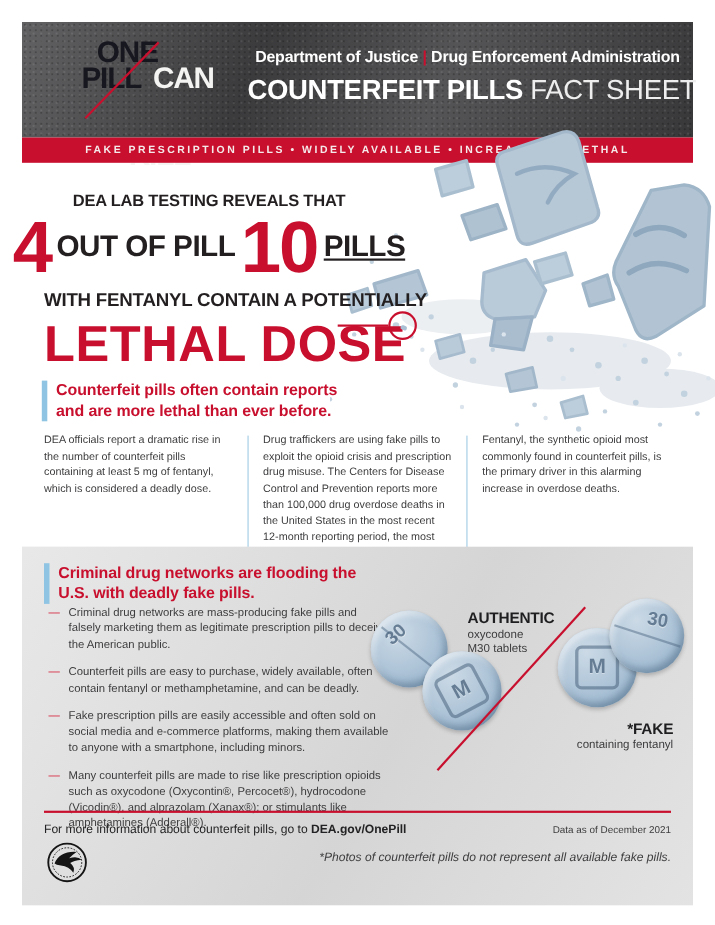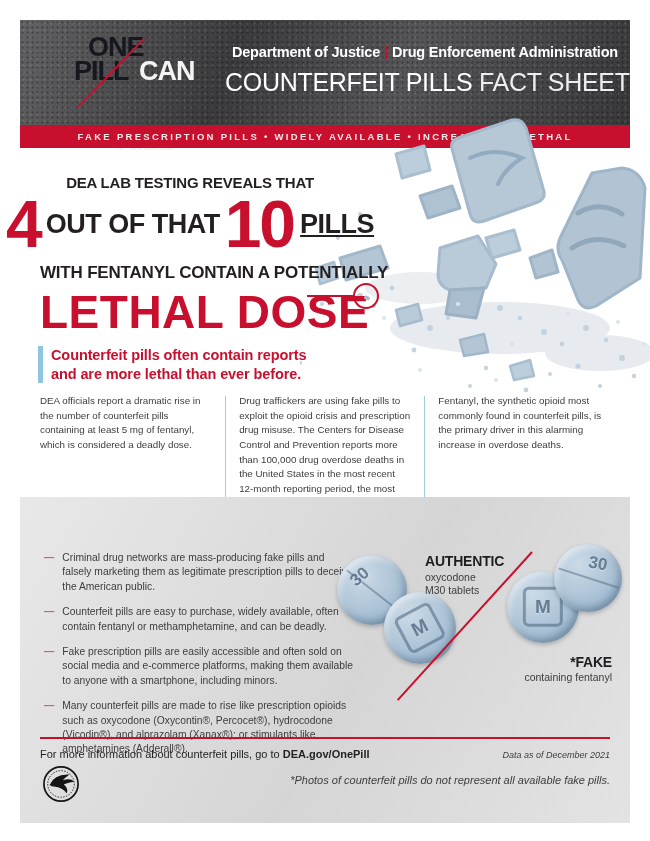--- a/index.html
+++ b/index.html
@@ -21,21 +21,21 @@
   .opck-one  { position:absolute; left:38px; top:2px;  font-size:27px; color:#17171f; }
   .opck-pill { position:absolute; left:24px; top:26px; font-size:27px; color:#17171f; }
   .opck-can  { position:absolute; left:89px; top:26px; font-size:27px; color:#f4f4f2; }
   .opck-kill { position:absolute; left:67px; top:52px; font-size:27px; color:#f4f4f2;margin-top:44px; }
   .opck-slash { position:absolute; left:13px; top:40px; width:96px; height:2.4px;
     background:#c8102e; transform:rotate(-46deg); }
   .hdr-right { position:absolute; left:205px; top:24px; width:400px; text-align:center; color:#fff; }
   .agency-line { font-size:14.5px; font-weight:700; letter-spacing:-0.2px; white-space:nowrap; }
   .agency-sep { color:#c8102e; font-weight:700; padding:0 4px; }
   .hdr-title { margin-top:8px; font-size:25px; letter-spacing:-0.3px; white-space:nowrap; }
-  .hdr-title .t-bold { font-weight:400; }
+  .hdr-title .t-bold { font-weight:700; }
   .hdr-title .t-light { font-weight:400; color:#eeeeee; }
 
   .red-banner { position:absolute; left:20px; top:125px; width:610px; height:23px;
     background:#c8102e; display:flex; align-items:center; justify-content:center; }
   .red-banner span { color:#f6e9ea; font-size:9.5px; font-weight:700; letter-spacing:2.3px; white-space:nowrap; }
 
   
   .crushed-art { position:absolute; left:300px; top:118px; width:350px; height:282px; pointer-events:none; }
 
   
@@ -88,21 +88,21 @@
   .lbl-authentic { position:absolute; left:405px; top:56px; line-height:1.25; }
   .lbl-title { font-size:14px; font-weight:800; color:#1e1e20; letter-spacing:-0.2px; }
   .lbl-sub { font-size:10.5px; color:#3d3d3f; }
   .lbl-fake { position:absolute; left:392px; top:156px; width:200px; text-align:right; line-height:1.3; }
 
   
   .foot-rule { position:absolute; left:20px; top:240px; width:570px; height:1.6px; background:#c8102e; }
   .foot-row { position:absolute; left:20px; top:251px; width:570px; display:flex; justify-content:space-between; align-items:baseline; }
   .foot-info { font-size:11px; color:#232325; }
   .foot-info b { font-weight:700; }
-  .foot-date { font-size:9px; font-style:italic; color:#3d3d3f; }
+  .foot-date { font-size:9px; color:#3d3d3f; }
   .foot-note { position:absolute; right:20px; top:277px; font-size:11px; font-style:italic; color:#3d3d3f; }
   .dea-seal { position:absolute; left:22px; top:268px; width:38px; height:38px; }
 </style>
 </head>
 <body>
 
 <div class="page">
 
   <div class="header-band">
     <div class="opck-logo">
@@ -186,21 +186,21 @@
         <circle cx="196" cy="262" r="2"></circle>
       <circle cx="120" cy="252" r="2"></circle>
         <circle cx="344" cy="226" r="2"></circle>
     </g>
   </svg>
 
   <div class="stat-wrap">
     <div class="stat-intro">DEA LAB TESTING REVEALS THAT</div>
     <div class="stat-bigrow">
       <span class="stat-num">4</span>
-      <span class="stat-mid">OUT OF THAT</span>
+      <span class="stat-mid">OUT OF PILL</span>
       <span class="stat-num">10</span>
       <span class="stat-suf">PILLS</span>
     </div>
     <div class="stat-line2">WITH FENTANYL CONTAIN A POTENTIALLY</div>
     <div class="stat-headline">LETHAL DOSE</div>
   </div>
   <div class="pointer-line"></div>
   <div class="pointer-circle">
     <div class="pointer-speck"></div>
   </div>
@@ -214,20 +214,27 @@
   </div>
   <div class="fent-cols">
     <div class="fent-col">DEA officials report a dramatic rise in the number of counterfeit pills containing at least 5 mg of fentanyl, which is considered a deadly dose.</div>
     <div class="col-div"></div>
     <div class="fent-col">Drug traffickers are using fake pills to exploit the opioid crisis and prescription drug misuse. The Centers for Disease Control and Prevention reports more than 100,000 drug overdose deaths in the United States in the most recent 12-month reporting period, the most ever recorded.</div>
     <div class="col-div"></div>
     <div class="fent-col">Fentanyl, the synthetic opioid most commonly found in counterfeit pills, is the primary driver in this alarming increase in overdose deaths.</div>
   </div>
 
   <div class="gray-box">
+    <div class="section-head net-head">
+      <div class="blue-bar"></div>
+      <div class="red-head">
+        <div>Criminal drug networks are flooding the</div>
+        <div>U.S. with deadly fake pills.</div>
+      </div>
+    </div>
 
     <div class="bullets">
       <div class="bullet">
         <span class="dash">—</span>
         <span class="btxt">Criminal drug networks are mass-producing fake pills and falsely marketing them as legitimate prescription pills to deceive the American public.</span>
       </div>
       <div class="bullet">
         <span class="dash">—</span>
         <span class="btxt">Counterfeit pills are easy to purchase, widely available, often contain fentanyl or methamphetamine, and can be deadly.</span>
       </div>

